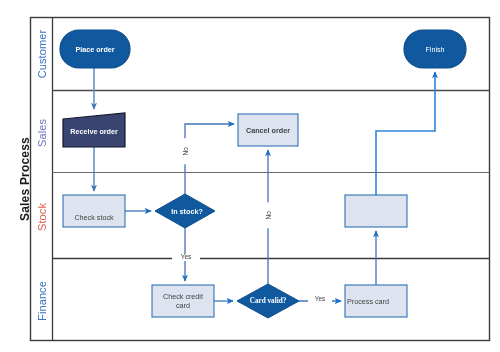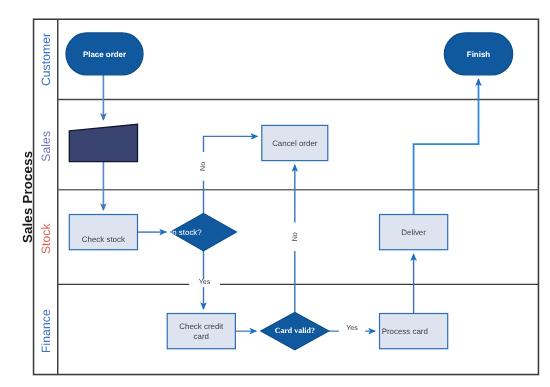--- a/index.html
+++ b/index.html
@@ -146,30 +146,30 @@
   <div class="lane-label" style="left:2px;top:48px;width:80px;text-align:center;color:#3b6fc4;transform:rotate(-90deg);">Customer</div>
 
   <div class="lane-label" style="left:2px;top:127px;width:80px;text-align:center;color:#6f6fc4;transform:rotate(-90deg);">Sales</div>
 
   <div class="lane-label" style="left:2px;top:211px;width:80px;text-align:center;color:#e05a4f;transform:rotate(-90deg);">Stock</div>
 
   <div class="lane-label" style="left:2px;top:295px;width:80px;text-align:center;color:#3b6fc4;transform:rotate(-90deg);">Finance</div>
 
   <div class="node-text" style="left:60px;top:30px;width:70px;height:38px;color:#ffffff;font-weight:bold;">Place order</div>
 
-  <div class="node-text" style="left:404px;top:30px;width:62px;height:38px;color:#ffffff;font-weight:bold;">Finish</div>
+  <div class="node-text" style="left:404px;top:30px;width:62px;height:38px;color:#ffffff;font-weight:normal;">Finish</div>
 
+  <div class="node-text" style="left:63px;top:116px;width:62px;height:31px;color:#ffffff;font-weight:bold;">Receive order</div>
 
-  <div class="node-text" style="left:238px;top:114px;width:60px;height:32px;color:#3f3f3f;">Cancel order</div>
+  <div class="node-text" style="left:238px;top:114px;width:60px;height:32px;color:#3f3f3f;font-weight:bold;">Cancel order</div>
 
   <div class="node-text" style="left:63px;top:195px;width:62px;height:44px;color:#3f3f3f;">Check stock</div>
 
-  <div class="node-text" style="left:139px;top:194px;width:60px;height:34px;color:#ffffff;font-weight:normal;">In stock?</div>
+  <div class="node-text" style="left:157px;top:194px;width:60px;height:34px;color:#ffffff;font-weight:bold;">In stock?</div>
 
-  <div class="node-text" style="left:345px;top:195px;width:62px;height:32px;color:#3f3f3f;">Deliver</div>
 
   <div class="node-text" style="left:162px;top:285px;width:42px;height:32px;color:#3f3f3f;">Check credit
 card</div>
 
   <div class="node-text" style="left:237px;top:284px;width:62px;height:34px;color:#ffffff;font-weight:bold;font-family:Liberation Serif, serif;">Card valid?</div>
 
   <div class="node-text" style="left:345px;top:285px;width:46px;height:32px;color:#3f3f3f;">Process card</div>
 
   <div class="edge-label vert" style="left:173px;top:148px;width:24px;text-align:center;">No</div>
 

